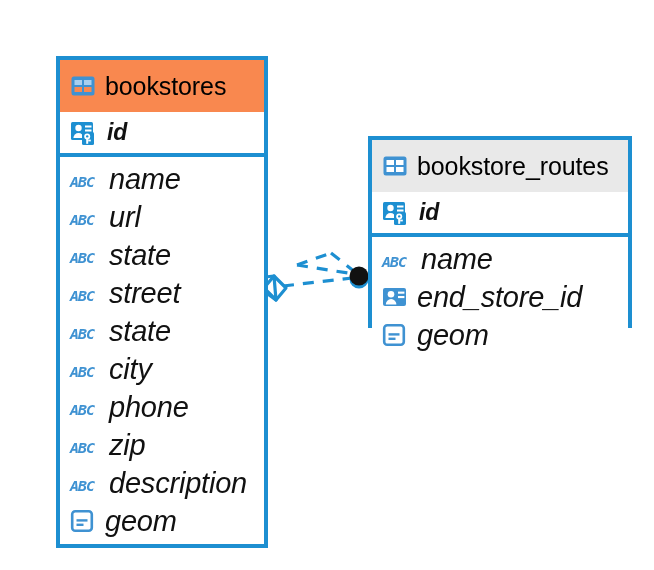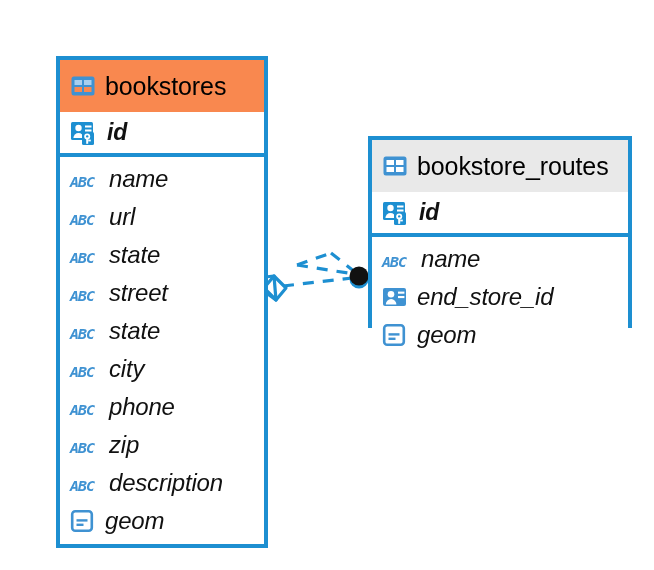--- a/index.html
+++ b/index.html
@@ -69,21 +69,21 @@
     padding: 0 6px 0 10px;
     gap: 9px;
     background: #ffffff;
     font-style: italic;
   }
   .pk-row {
     height: 45px;
     border-bottom: 4px solid #1d8fd1;
   }
   .row-label {
-    font-size: 24px;
+    font-size: 29px;
     color: #111111;
     white-space: nowrap;
     letter-spacing: -0.2px;
   }
   .pk-row .row-label {
     font-weight: bold;
     font-size: 23px;
   }
   .rows-wrap {
     padding-top: 3px;

